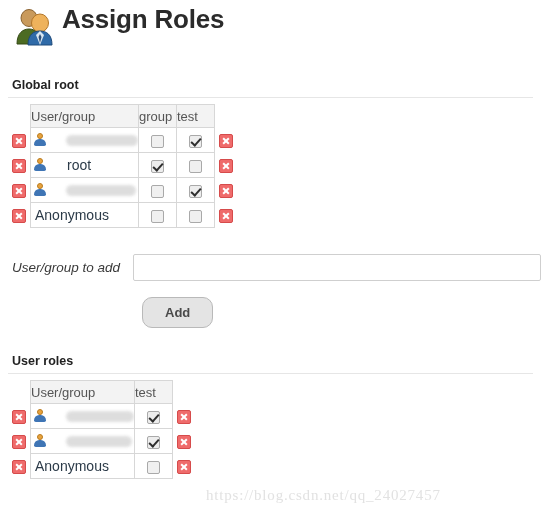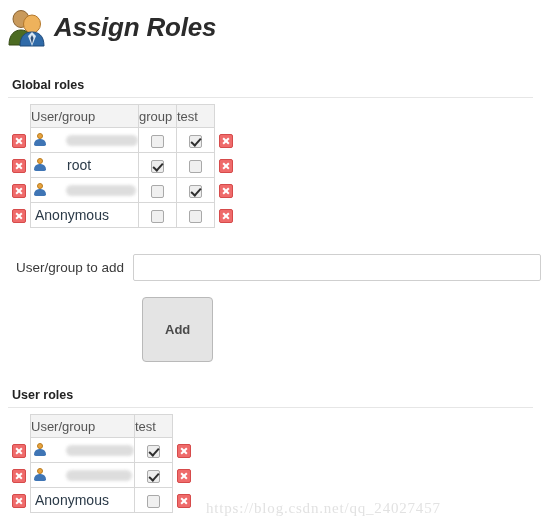--- a/index.html
+++ b/index.html
@@ -12,25 +12,24 @@
     height: 518px;
     overflow: hidden;
     font-family: "Liberation Sans", sans-serif;
     color: #333333;
     position: relative;
   }
 
   
   .page-header {
     display: flex;
-    align-items: center;
-    padding: 6px 0 0 4px;
+    align-items: flex-start;
+    padding: 6px 0 0 12px;
     height: 48px;
     box-sizing: border-box;
-    font-style: italic;
   }
   .people-icon {
     width: 44px;
     height: 40px;
     flex: 0 0 44px;
     position: relative;
   }
   .page-title {
     font-size: 26px;
     font-weight: bold;
@@ -222,23 +221,24 @@
     padding-left: 8px;
   }
   .form-row {
     display: flex;
     align-items: center;
   }
   .form-label {
     font-size: 13.5px;
     color: #3a3a3a;
     width: 125px;
-    text-align: right;
+    text-align: center;
     padding-right: 9px;
     box-sizing: border-box;
+    font-style: italic;
   }
   .form-input {
     flex: 1;
     height: 27px;
     border: 1px solid #cfcfcf;
     border-radius: 2px;
     background: #ffffff;
     font-family: "Liberation Sans", sans-serif;
     font-size: 13px;
     padding: 0 5px;
@@ -250,33 +250,33 @@
     margin-top: 16px;
     padding-left: 134px;
   }
   .btn-add {
     font-family: "Liberation Sans", sans-serif;
     font-size: 13px;
     font-weight: bold;
     color: #4a4a4a;
     background: #e4e4e4;
     border: 1px solid #b9b9b9;
-    border-radius: 4px;
-    padding: 24px 22px;
+    border-radius: 10px;
+    padding: 7px 22px;
     cursor: pointer;
   }
 
   .section-global { margin-top: 30px; }
   .section-item   { margin-top: 26px; }
 
   
   .watermark {
     position: absolute;
     left: 206px;
-    top: 500px;
+    top: 487px;
     font-family: "Liberation Serif", serif;
     font-size: 15px;
     letter-spacing: 0.8px;
     color: #e2e2e2;
     white-space: nowrap;
     user-select: none;
   }
 </style>
 </head>
 <body>
@@ -291,21 +291,21 @@
       <ellipse cx="28" cy="17" rx="8.5" ry="9" fill="#eeb25c" stroke="#b3772a" stroke-width="1"></ellipse>
       <path d="M16 39 C16 28 22 25 28 25 C34 25 40 28 40 39 Z" fill="#2f6aa8" stroke="#1f4a7a" stroke-width="1"></path>
       <path d="M28 25 L24 29 L28 39 L32 29 Z" fill="#d8e6f2"></path>
       <path d="M28 28 L26.5 31 L28 37 L29.5 31 Z" fill="#2f4f77"></path>
     </svg>
   </div>
   <div class="page-title">Assign Roles</div>
 </div>
 
 <div class="section section-global">
-  <div class="section-title">Global roles</div>
+  <div class="section-title">Global root</div>
   <hr class="section-rule">
 </div>
 <div class="table-block">
   <table class="roles-table">
     <thead>
       <tr>
         <th class="spacer-cell"></th>
         <th class="col-usergroup">User/group</th>
         <th class="col-role">group</th>
         <th class="col-role">test</th>

